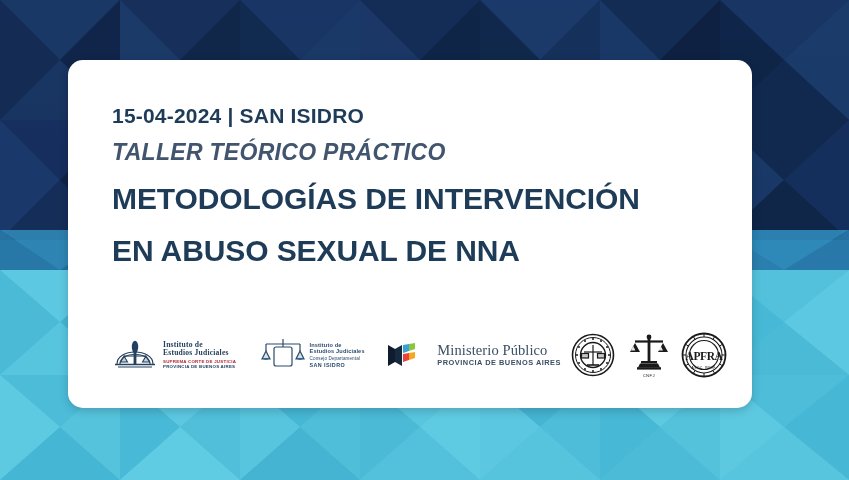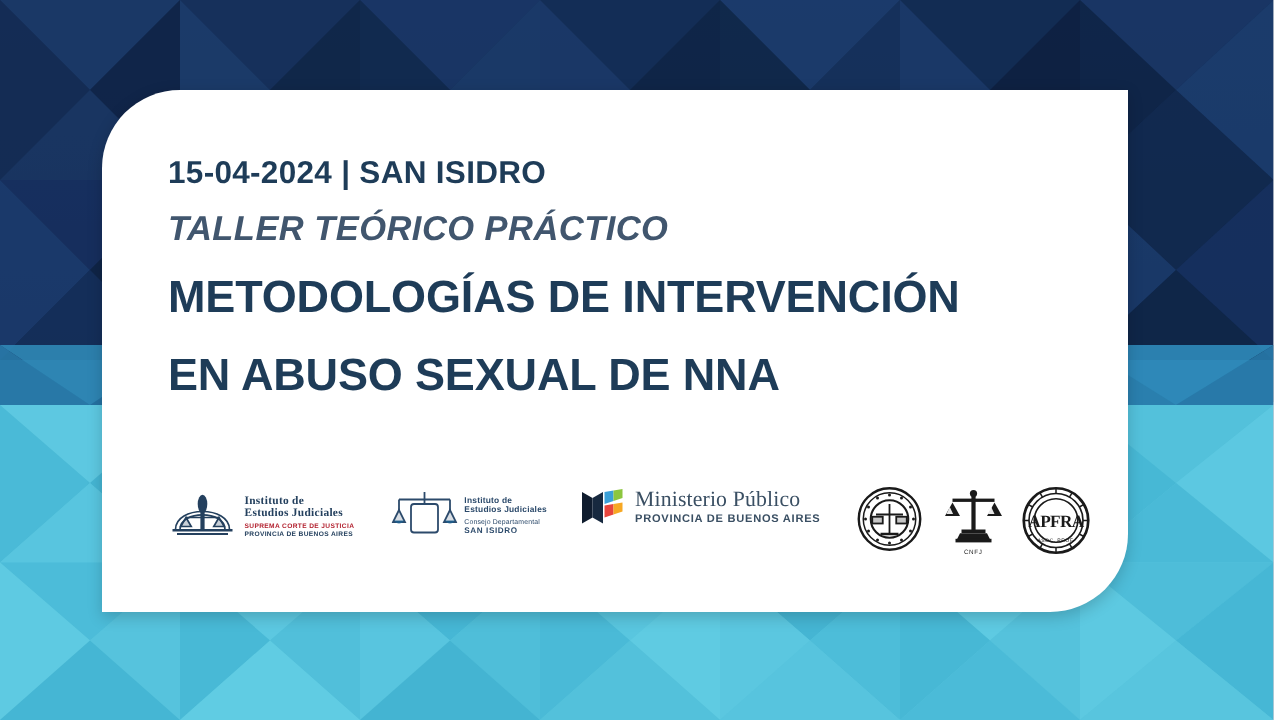--- a/index.html
+++ b/index.html
@@ -18,20 +18,21 @@
   #card{
     position:absolute;
     left:68px;top:60px;
     width:684px;height:348px;
     background:#ffffff;
     border-top-left-radius:52px;
     border-top-right-radius:0px;
     border-bottom-right-radius:52px;
     border-bottom-left-radius:0px;
     box-shadow:0 3px 10px rgba(0,0,0,.18);
+    border-radius:15px;
   }
 
   
   .textwrap{position:absolute;left:44px;top:44px;right:30px;}
 
   .date-line{
     font-size:21px;
     font-weight:bold;
     letter-spacing:.2px;
     color:#1e3c58;
@@ -57,21 +58,21 @@
     line-height:1.32;
     white-space:nowrap;
   }
 
   
   #logorow{
     position:absolute;
     left:44px;right:20px;bottom:22px;
     height:62px;
     display:flex;
-    align-items:flex-start;
+    align-items:center;
     gap:0px;
   }
   .logo{display:flex;align-items:center;}
 
   .logo-txt{line-height:1.12;}
 
   
   .iej-t1{font-size:7.6px;font-weight:bold;color:#24405e;font-family:"Liberation Serif",serif;letter-spacing:.2px;}
   .iej-t2{font-size:4.4px;font-weight:bold;color:#b21f2d;font-family:"Liberation Sans",sans-serif;letter-spacing:.25px;margin-top:2px;}
   .iej-t3{font-size:4.4px;font-weight:bold;color:#24405e;font-family:"Liberation Sans",sans-serif;letter-spacing:.25px;}
@@ -336,21 +337,21 @@
         <span>
           <svg width="30" height="28" viewBox="0 0 30 28">
             <polygon points="1,4 1,25 8,21 8,8" fill="#0f1c2e"></polygon>
             <polygon points="8,8 8,21 15,25 15,4" fill="#17293f"></polygon>
             <polygon points="16,4 16,12 22,10 22,3" fill="#3aa0d8"></polygon>
             <polygon points="22,3 22,10 28,8 28,2" fill="#8cc63f"></polygon>
             <polygon points="16,13 16,21 22,19 22,12" fill="#e8453c"></polygon>
             <polygon points="22,12 22,19 28,17 28,11" fill="#f7a823"></polygon>
           </svg>
         </span>
-        <span class="logo-txt" style="margin-left:6px">
+        <span class="logo-txt" style="margin-left:20px">
           <div class="mp-t1">Ministerio Público</div>
           <div class="mp-t2">PROVINCIA DE BUENOS AIRES</div>
         </span>
       </div>
 
       <div class="logo" style="width:56px;justify-content:center">
         <span>
           <svg width="44" height="44" viewBox="0 0 44 44">
             <circle cx="22" cy="22" r="20.5" fill="none" stroke="#1a1a1a" stroke-width="1.6"></circle>
             <circle cx="22" cy="22" r="17.5" fill="none" stroke="#1a1a1a" stroke-width="1"></circle>

